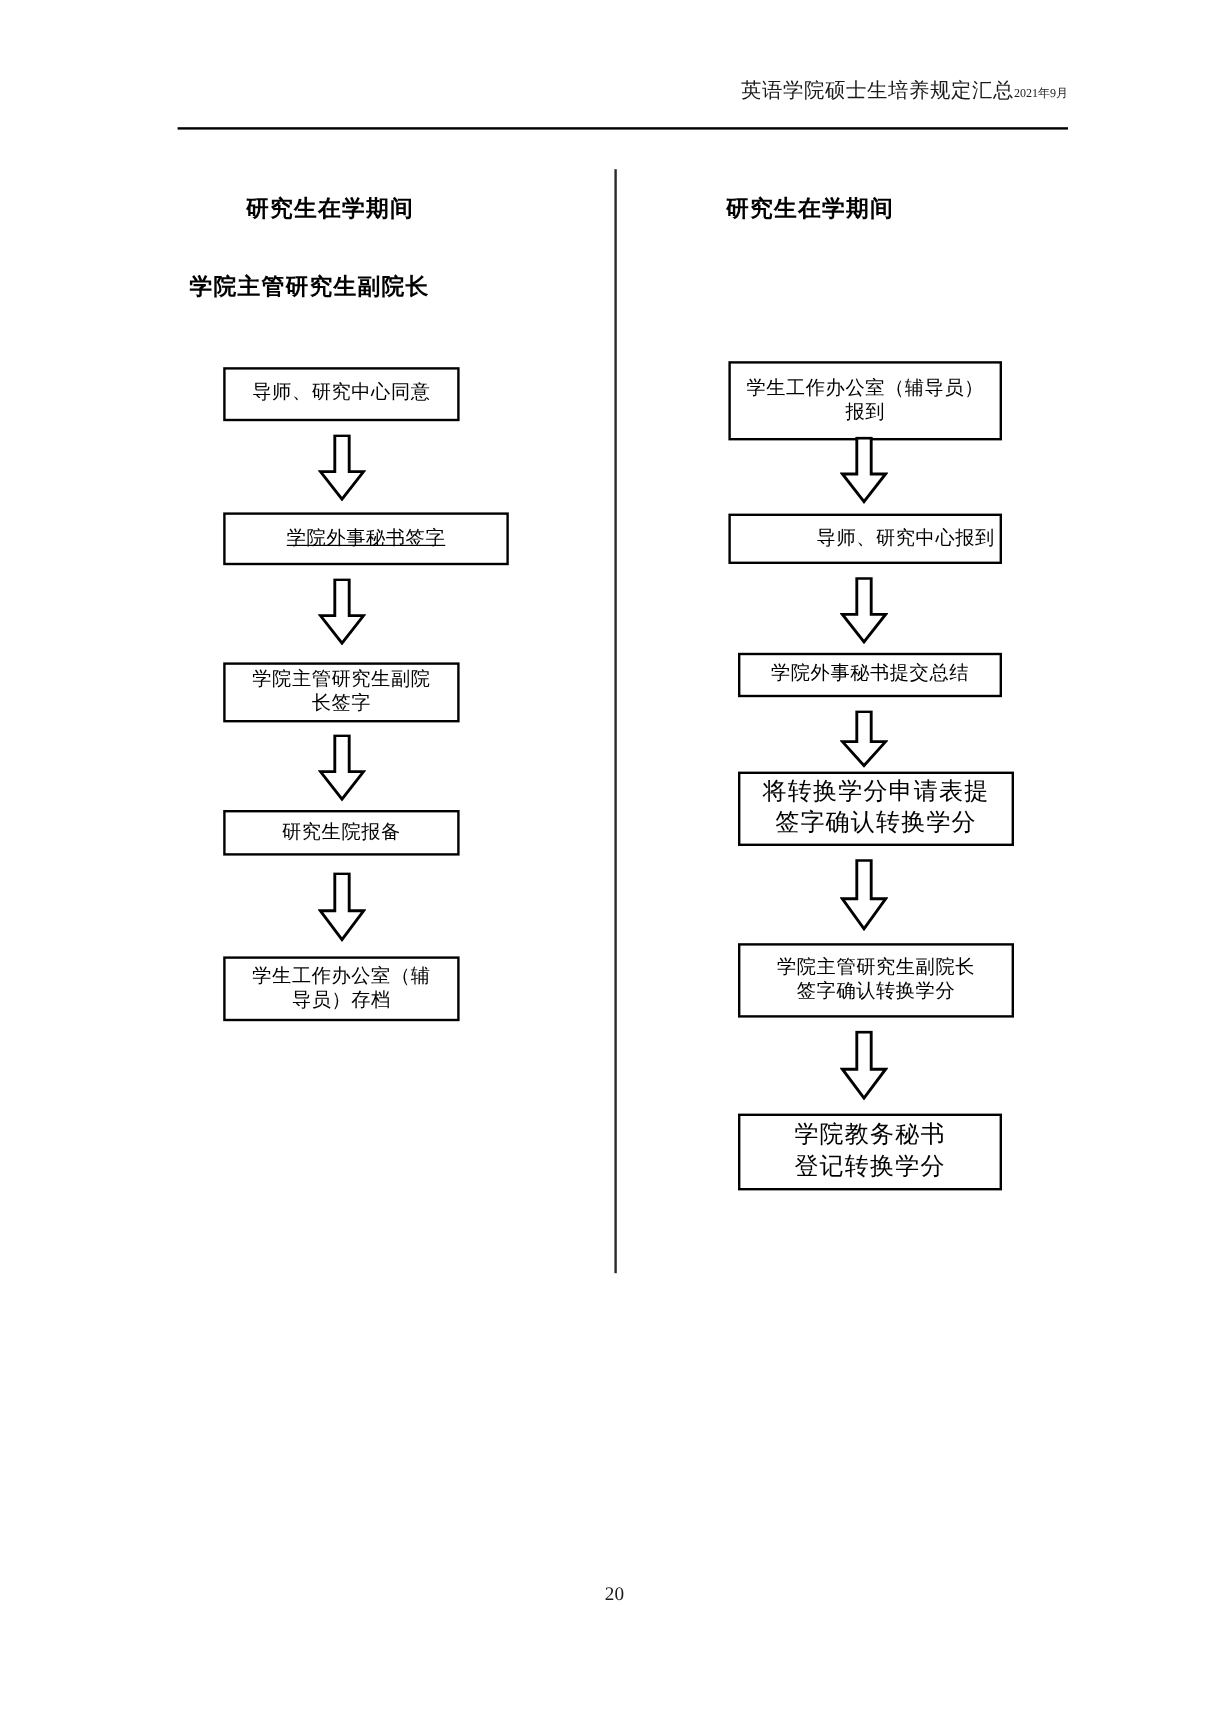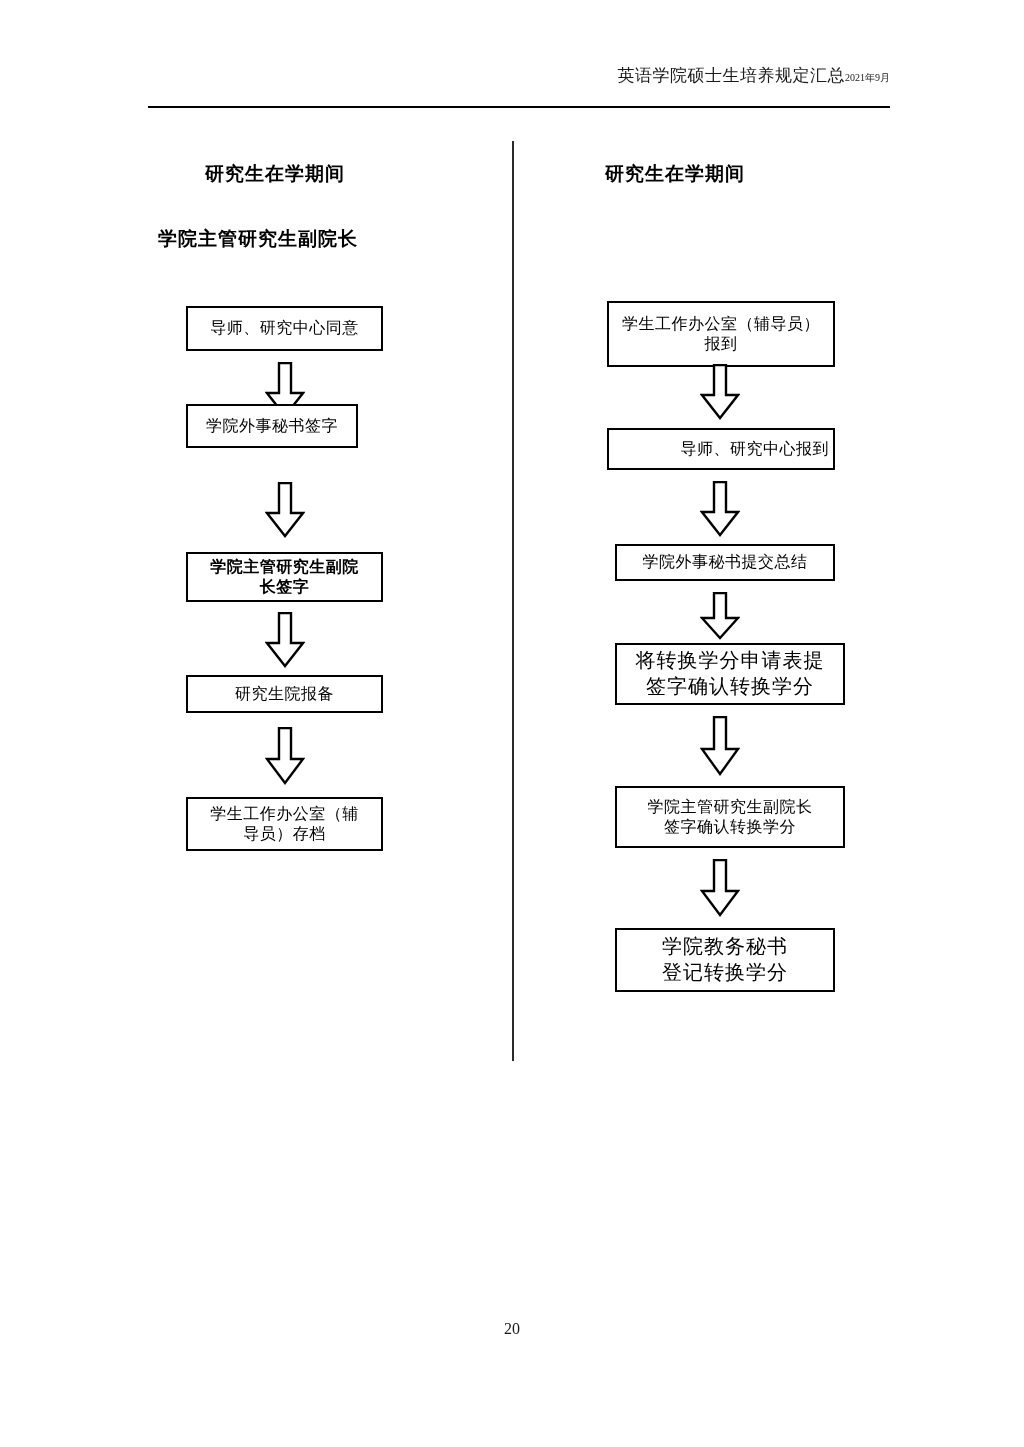--- a/index.html
+++ b/index.html
@@ -123,33 +123,33 @@
       <span>导师、研究中心同意</span>
     </div>
   </div>
 
   <div class="block-arrow" style="left:265px; top:362px;">
     <svg width="40" height="56" viewBox="0 0 40 56" aria-hidden="true">
       <polygon points="14,1 26,1 26,31 38,31 20,54 2,31 14,31" fill="#ffffff" stroke="#000000" stroke-width="2.4" stroke-linejoin="miter"></polygon>
     </svg>
   </div>
 
-  <div class="flow-box" style="left:186px; top:404px; width:172px; height:44px;">
+  <div class="flow-box" style="left:186px; top:427px; width:238px; height:44px;text-decoration:underline;">
     <div>
       <span>学院外事秘书签字</span>
     </div>
   </div>
 
   <div class="block-arrow" style="left:265px; top:482px;">
     <svg width="40" height="56" viewBox="0 0 40 56" aria-hidden="true">
       <polygon points="14,1 26,1 26,31 38,31 20,54 2,31 14,31" fill="#ffffff" stroke="#000000" stroke-width="2.4" stroke-linejoin="miter"></polygon>
     </svg>
   </div>
 
-  <div class="flow-box" style="left:186px; top:552px; width:197px; height:50px;font-weight:bold;">
+  <div class="flow-box" style="left:186px; top:552px; width:197px; height:50px;">
     <div>
       <span>学院主管研究生副院</span><br>
       <span>长签字</span>
     </div>
   </div>
 
   <div class="block-arrow" style="left:265px; top:612px;">
     <svg width="40" height="56" viewBox="0 0 40 56" aria-hidden="true">
       <polygon points="14,1 26,1 26,31 38,31 20,54 2,31 14,31" fill="#ffffff" stroke="#000000" stroke-width="2.4" stroke-linejoin="miter"></polygon>
     </svg>

